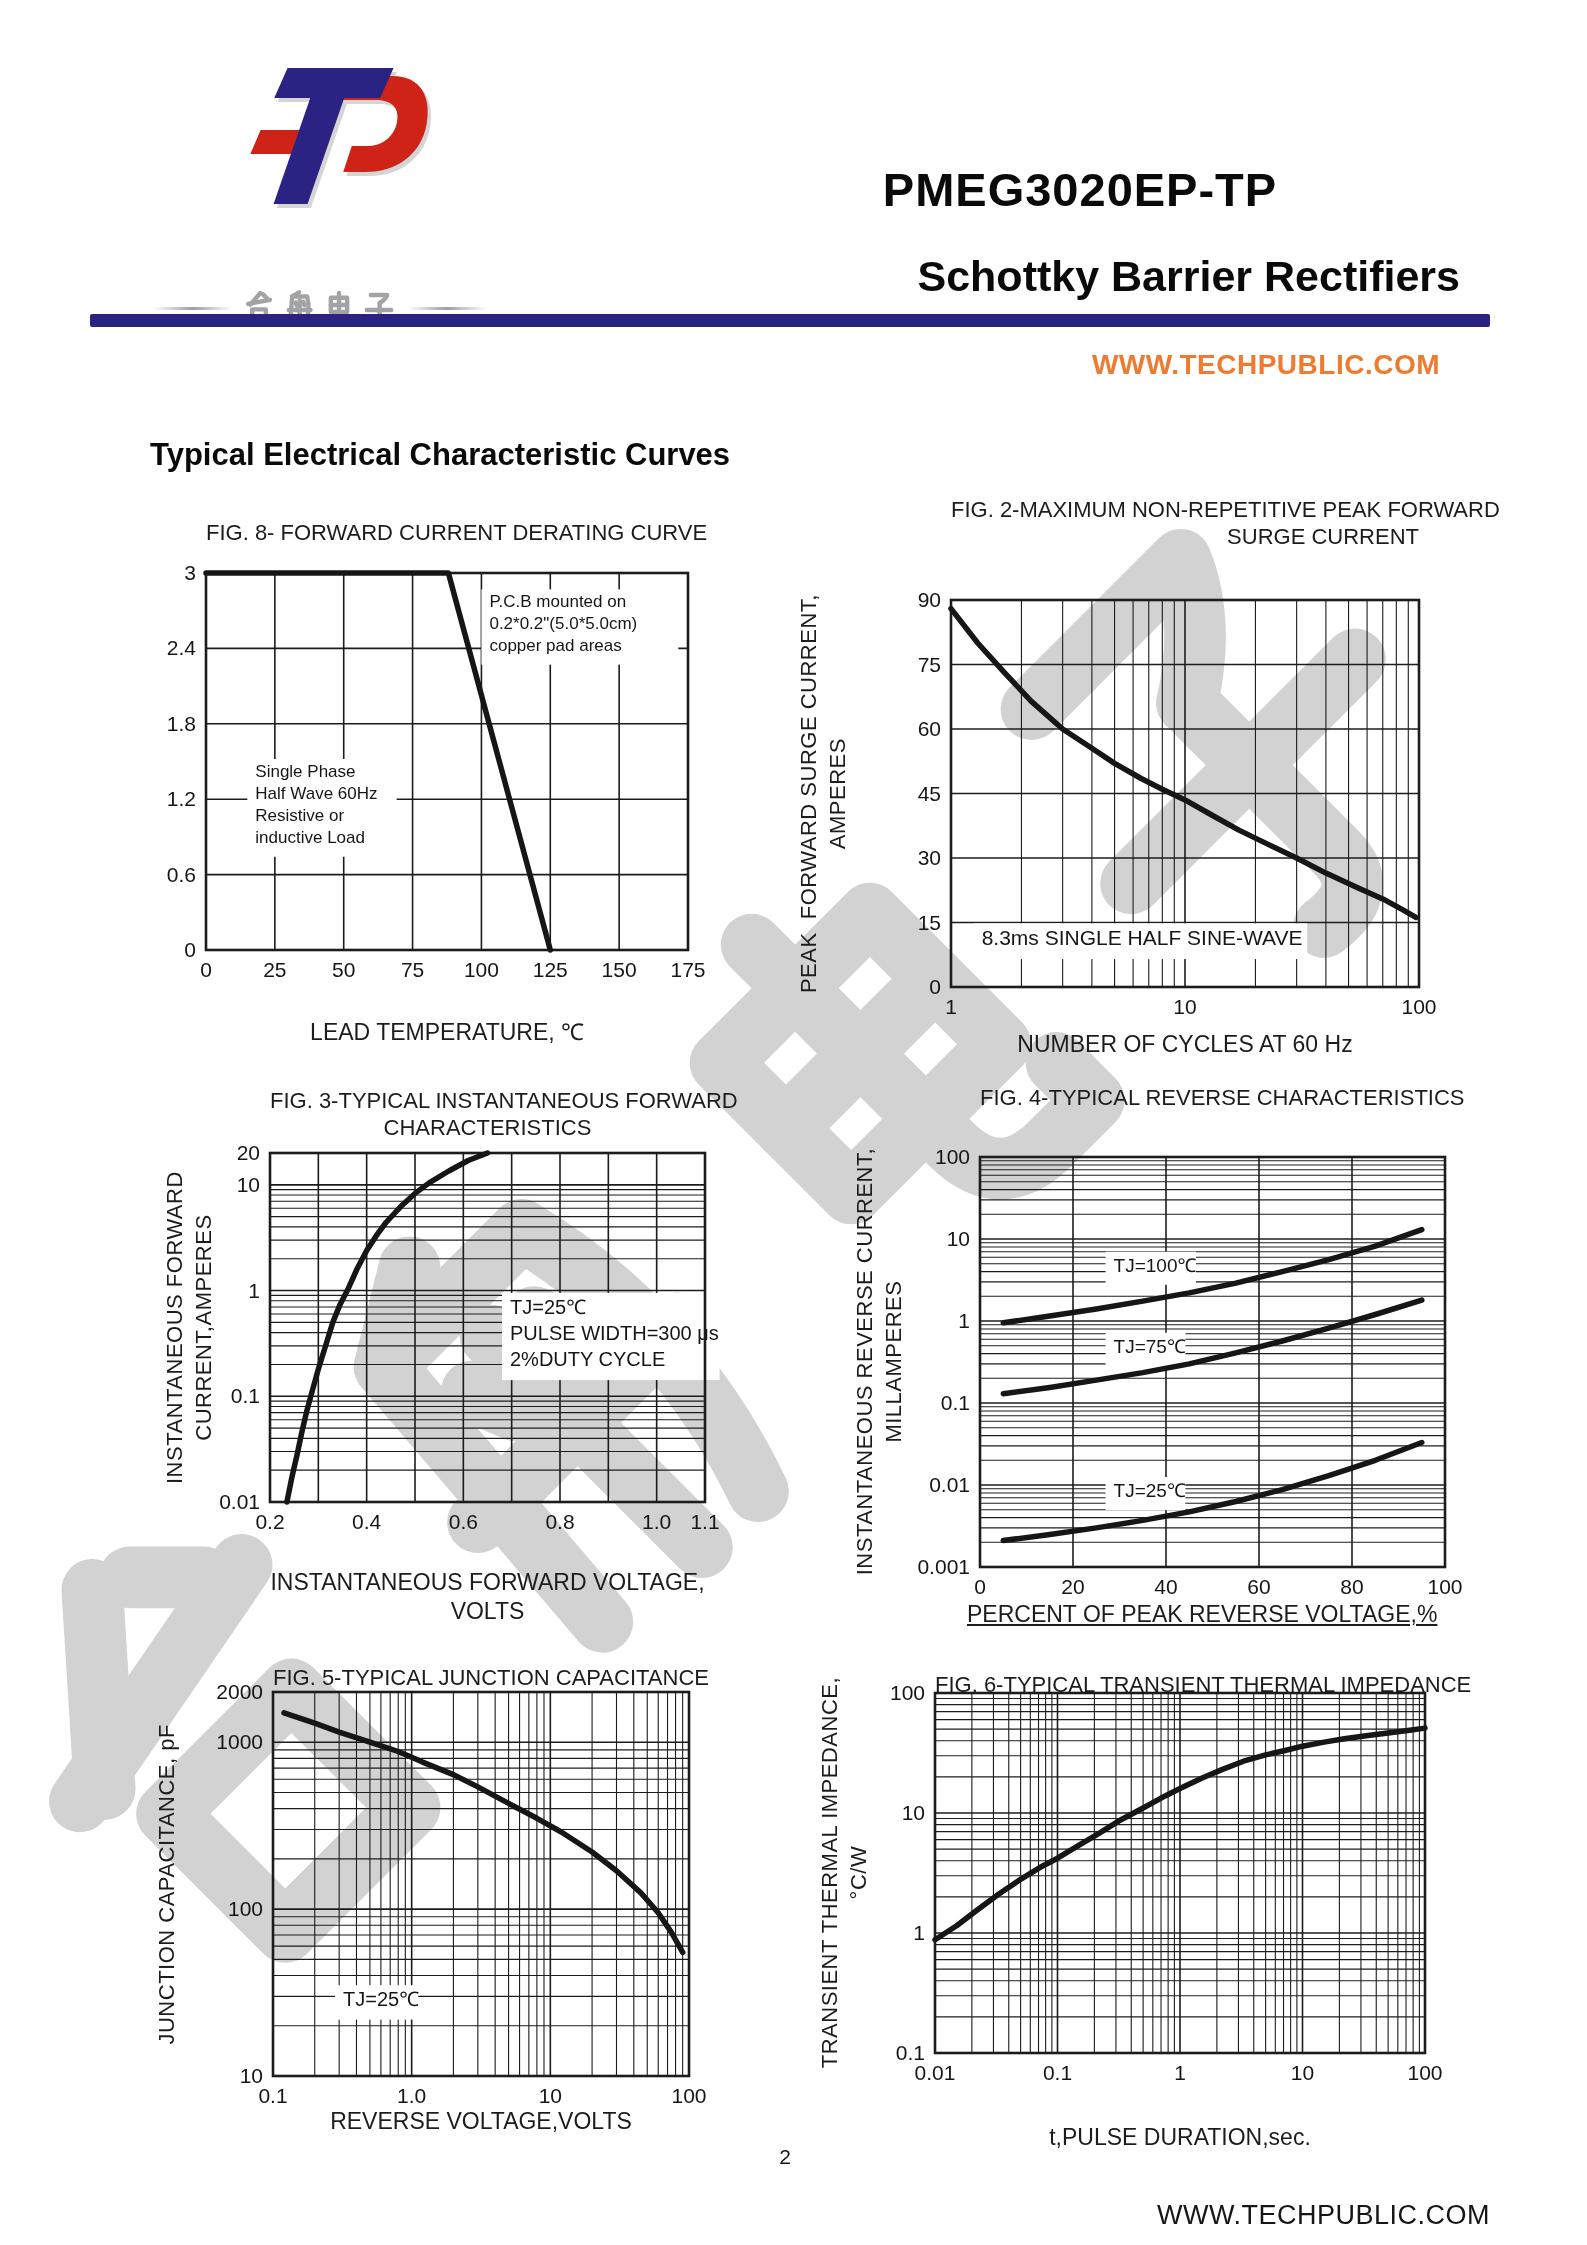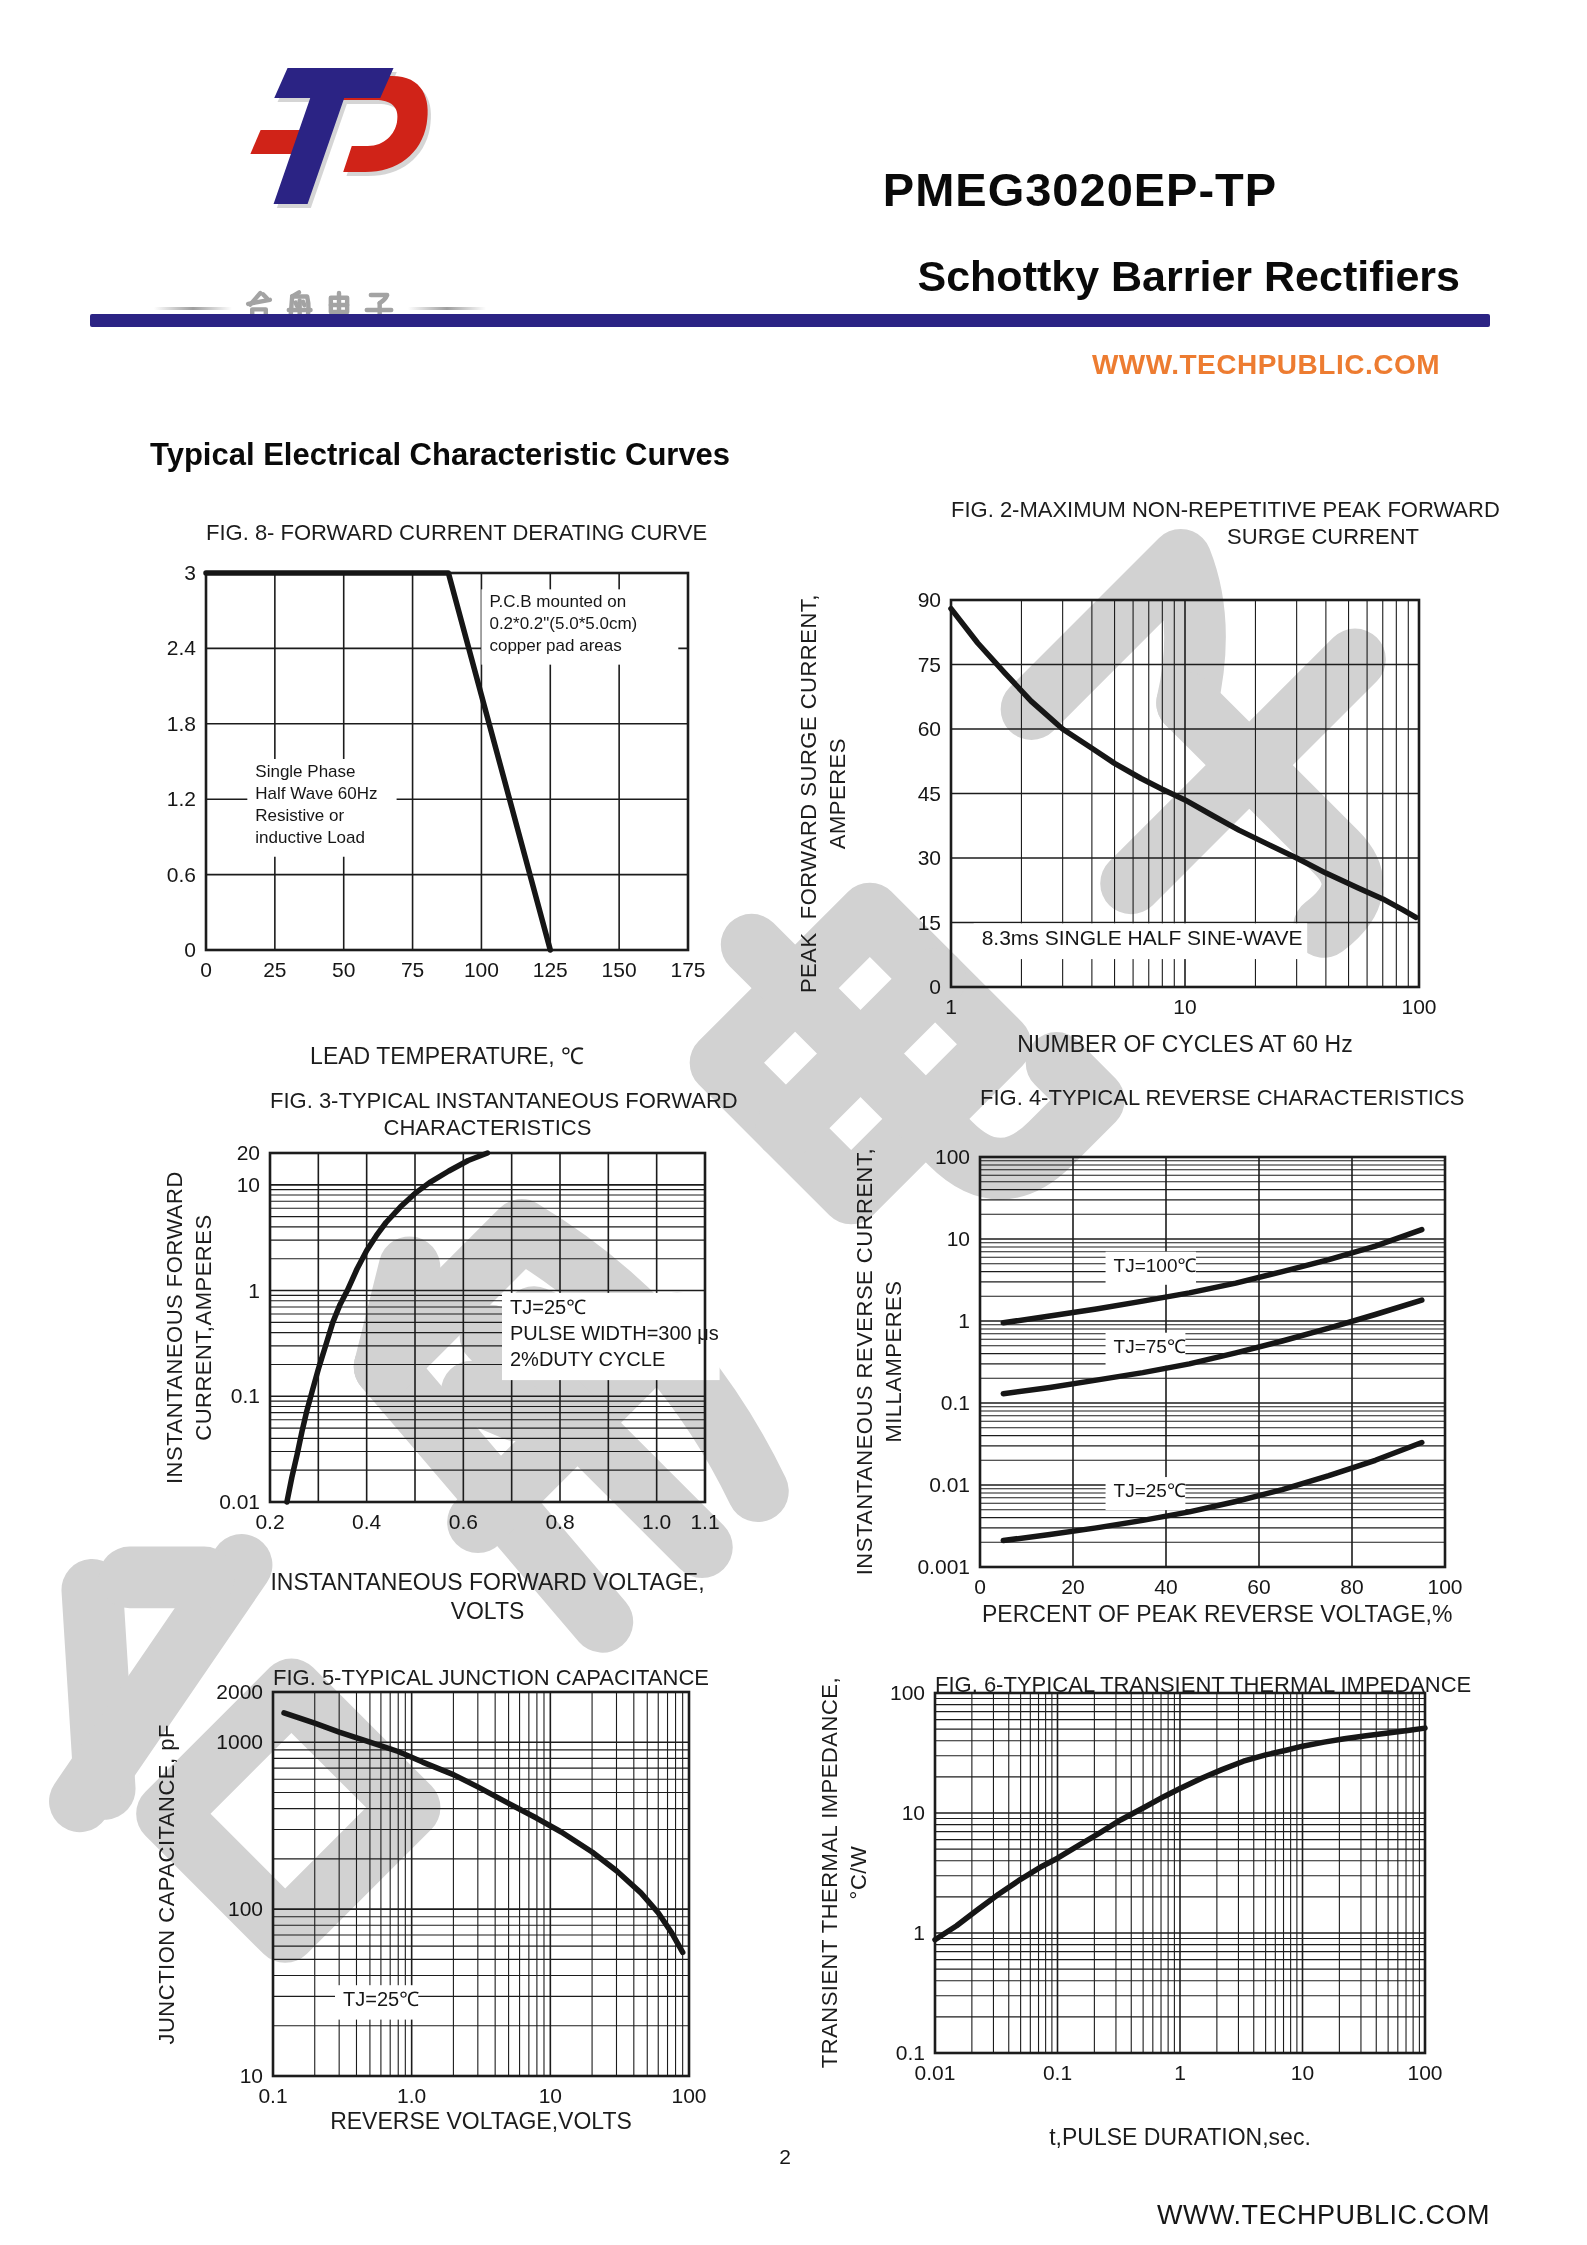--- a/index.html
+++ b/index.html
@@ -144,21 +144,21 @@
         <text x="420.2857142857143" y="442" text-anchor="middle" class="tick">125</text>
         <text x="489.1428571428571" y="442" text-anchor="middle" class="tick">150</text>
         <text x="558" y="442" text-anchor="middle" class="tick">175</text>
         <text x="66" y="422" text-anchor="end" class="tick">0</text>
         <text x="66" y="346.6" text-anchor="end" class="tick">0.6</text>
         <text x="66" y="271.20000000000005" text-anchor="end" class="tick">1.2</text>
         <text x="66" y="195.8" text-anchor="end" class="tick">1.8</text>
         <text x="66" y="120.40000000000003" text-anchor="end" class="tick">2.4</text>
         <text x="66" y="45" text-anchor="end" class="tick">3</text>
       </svg>
-    <div class="xlab" style="left:76px;top:528px;width:482px;margin-top:24px;">LEAD TEMPERATURE, ℃</div>
+    <div class="xlab" style="left:76px;top:528px;width:482px;">LEAD TEMPERATURE, ℃</div>
   </div>
 
   <div class="fig" style="left:790px;top:485px;width:700px;height:610px;">
     <div class="fig-title" style="left:161px;top:12px;width:468px;text-align:right;">FIG. 2-MAXIMUM NON-REPETITIVE PEAK FORWARD
 SURGE CURRENT</div>
     <svg class="plot" width="700" height="480" style="left:0;top:62px;">
         <line x1="231.4410189853716" y1="53" x2="231.4410189853716" y2="440" stroke="#1c1c1c" stroke-width="1.1"></line>
         <line x1="272.646373604401" y1="53" x2="272.646373604401" y2="440" stroke="#1c1c1c" stroke-width="1.1"></line>
         <line x1="301.8820379707432" y1="53" x2="301.8820379707432" y2="440" stroke="#1c1c1c" stroke-width="1.1"></line>
         <line x1="324.55898101462844" y1="53" x2="324.55898101462844" y2="440" stroke="#1c1c1c" stroke-width="1.1"></line>
@@ -338,21 +338,21 @@
         <text x="180" y="126" text-anchor="end" class="tick">10</text>
         <text x="180" y="208" text-anchor="end" class="tick">1</text>
         <text x="180" y="290" text-anchor="end" class="tick">0.1</text>
         <text x="180" y="372" text-anchor="end" class="tick">0.01</text>
         <text x="180" y="454" text-anchor="end" class="tick">0.001</text>
       </svg>
     <div class="ylab" style="left:60px;top:82px;width:60px;height:410px;">
         <span>INSTANTANEOUS REVERSE CURRENT,
 MILLAMPERES</span>
       </div>
-    <div class="xlab" style="left:192px;top:525px;width:465px;">PERCENT OF PEAK REVERSE VOLTAGE,%</div>
+    <div class="xlab" style="left:177px;top:525px;width:465px;text-decoration:underline;">PERCENT OF PEAK REVERSE VOLTAGE,%</div>
   </div>
 
   <div class="fig" style="left:130px;top:1655px;width:620px;height:560px;">
     <div class="fig-title" style="left:143px;top:10px;width:416px;">FIG. 5-TYPICAL JUNCTION CAPACITANCE</div>
     <svg class="plot" width="620" height="440" style="left:0;top:30px;">
         <line x1="184.7428260654054" y1="7" x2="184.7428260654054" y2="391" stroke="#1c1c1c" stroke-width="1.1"></line>
         <line x1="209.16081398779318" y1="7" x2="209.16081398779318" y2="391" stroke="#1c1c1c" stroke-width="1.1"></line>
         <line x1="226.48565213081076" y1="7" x2="226.48565213081076" y2="391" stroke="#1c1c1c" stroke-width="1.1"></line>
         <line x1="239.92384060126125" y1="7" x2="239.92384060126125" y2="391" stroke="#1c1c1c" stroke-width="1.1"></line>
         <line x1="250.9036400531986" y1="7" x2="250.9036400531986" y2="391" stroke="#1c1c1c" stroke-width="1.1"></line>

